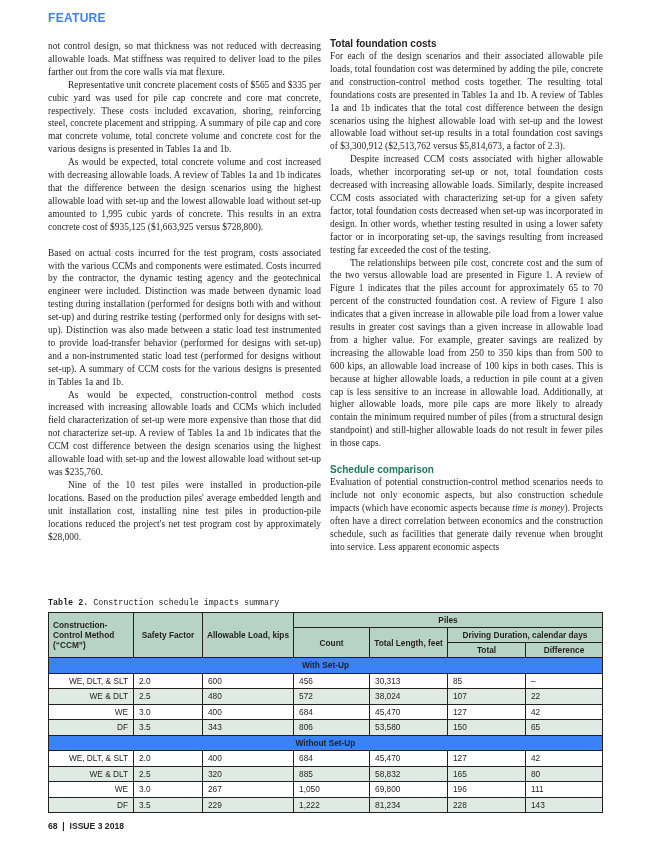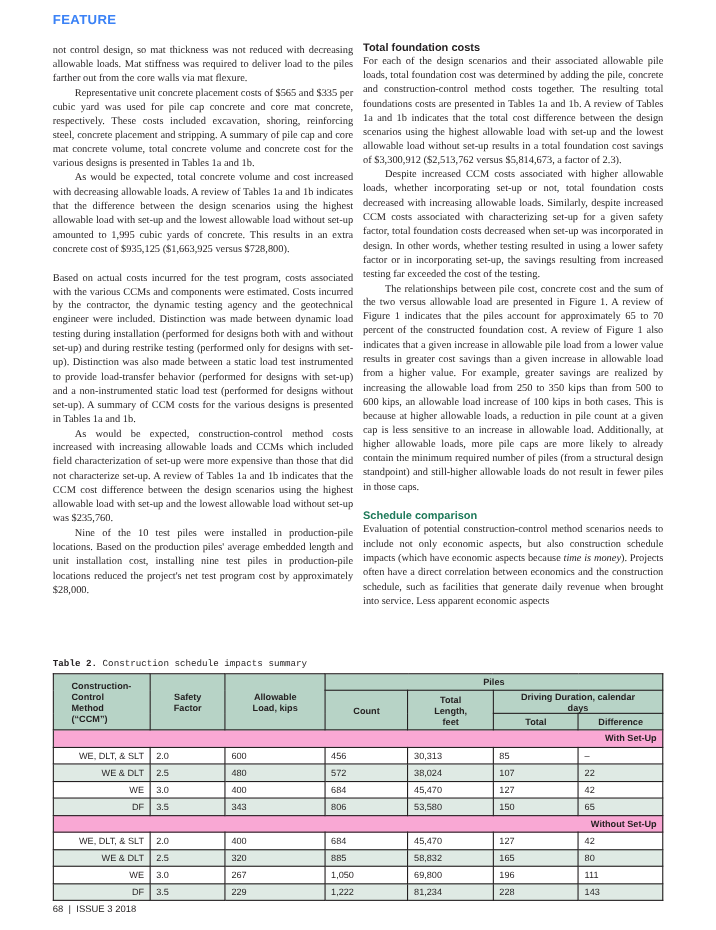--- a/index.html
+++ b/index.html
@@ -11,28 +11,28 @@
     .col p { margin: 0; }
     .col p.indent { text-indent: 20px; }
     .col h3 { margin: 0; font-family: "Liberation Sans", sans-serif; font-weight: bold; font-size: 10px; line-height: 13px; color: #231f20; }
     .col h3.green { color: #1e7a5a; }
     .col .gap { height: 13px; }
     .col em { font-style: italic; }
 
     .table-caption { position: absolute; left: 48px; top: 598px; font-family: Liberation Mono, monospace; font-size: 8.4px; color: #231f20; }
     .table-caption b { font-weight: bold; }
     table.schedule { position: absolute; left: 48px; top: 612px; width: 555px; border-collapse: collapse; font-family: "Liberation Sans", sans-serif; font-size: 8.3px; color: #231f20; }
-    table.schedule th { background: #b7d3c6; font-weight: bold; border: 1.5px solid #231f20; padding: 0 16px; height: 14px; text-align: center; }
+    table.schedule th { background: #b7d3c6; font-weight: bold; border: 1.5px solid #231f20; padding: 0 4px; height: 14px; text-align: center; }
     table.schedule th.left { text-align: left; }
     table.schedule td { border: 1.5px solid #231f20; border-top-width: 1px; border-bottom-width: 1px; height: 14.5px; padding: 0 5px; }
     table.schedule td.first { text-align: right; }
-    table.schedule tr.group td { font-weight: bold; text-align: right; background: #f9a8d4; border-left: 1.5px solid #231f20; border-right: 1.5px solid #231f20; }
+    table.schedule tr.group td { font-weight: bold; text-align: center; background: #3b82f6; border-left: 1.5px solid #231f20; border-right: 1.5px solid #231f20; }
     table.schedule tr.shade td { background: #dfeae4; }
     table.schedule tr.last td { border-bottom: 1.5px solid #231f20; }
-    .folio { position: absolute; left: 48px; top: 821px; font-family: "Liberation Sans", sans-serif; font-size: 8.6px; color: #231f20; }
+    .folio { position: absolute; left: 48px; top: 821px; font-family: "Liberation Sans", sans-serif; font-size: 8.6px; color: #231f20; font-weight: bold; }
   </style>
 </head>
 <body>
 
 <div class="section-tag">FEATURE</div>
 
 <div class="col left">
   <p>not control design, so mat thickness was not reduced with decreasing allowable loads. Mat stiffness was required to deliver load to the piles farther out from the core walls via mat flexure.</p>
   <p class="indent">Representative unit concrete placement costs of $565 and $335 per cubic yard was used for pile cap concrete and core mat concrete, respectively. These costs included excavation, shoring, reinforcing steel, concrete placement and stripping. A summary of pile cap and core mat concrete volume, total concrete volume and concrete cost for the various designs is presented in Tables 1a and 1b.</p>
   <p class="indent">As would be expected, total concrete volume and cost increased with decreasing allowable loads. A review of Tables 1a and 1b indicates that the difference between the design scenarios using the highest allowable load with set-up and the lowest allowable load without set-up amounted to 1,995 cubic yards of concrete. This results in an extra concrete cost of $935,125 ($1,663,925 versus $728,800).</p>

